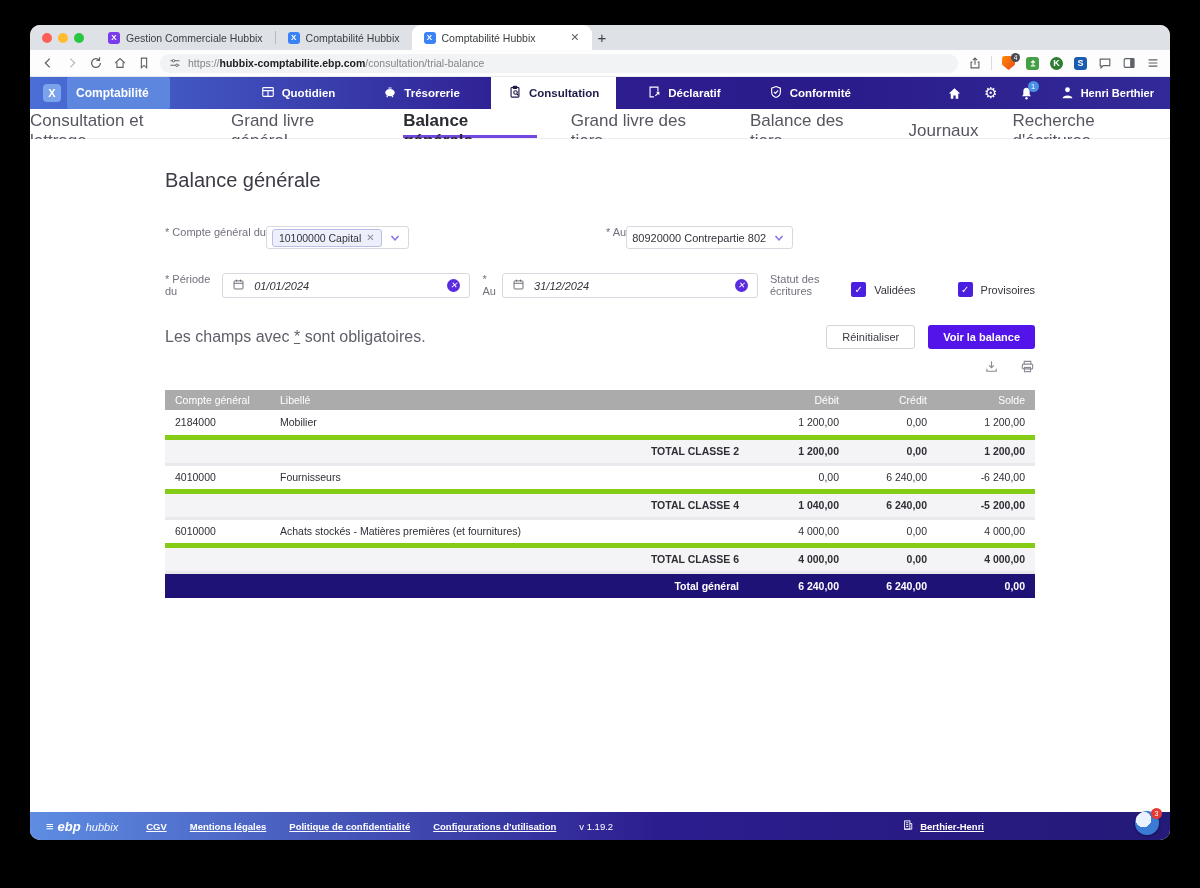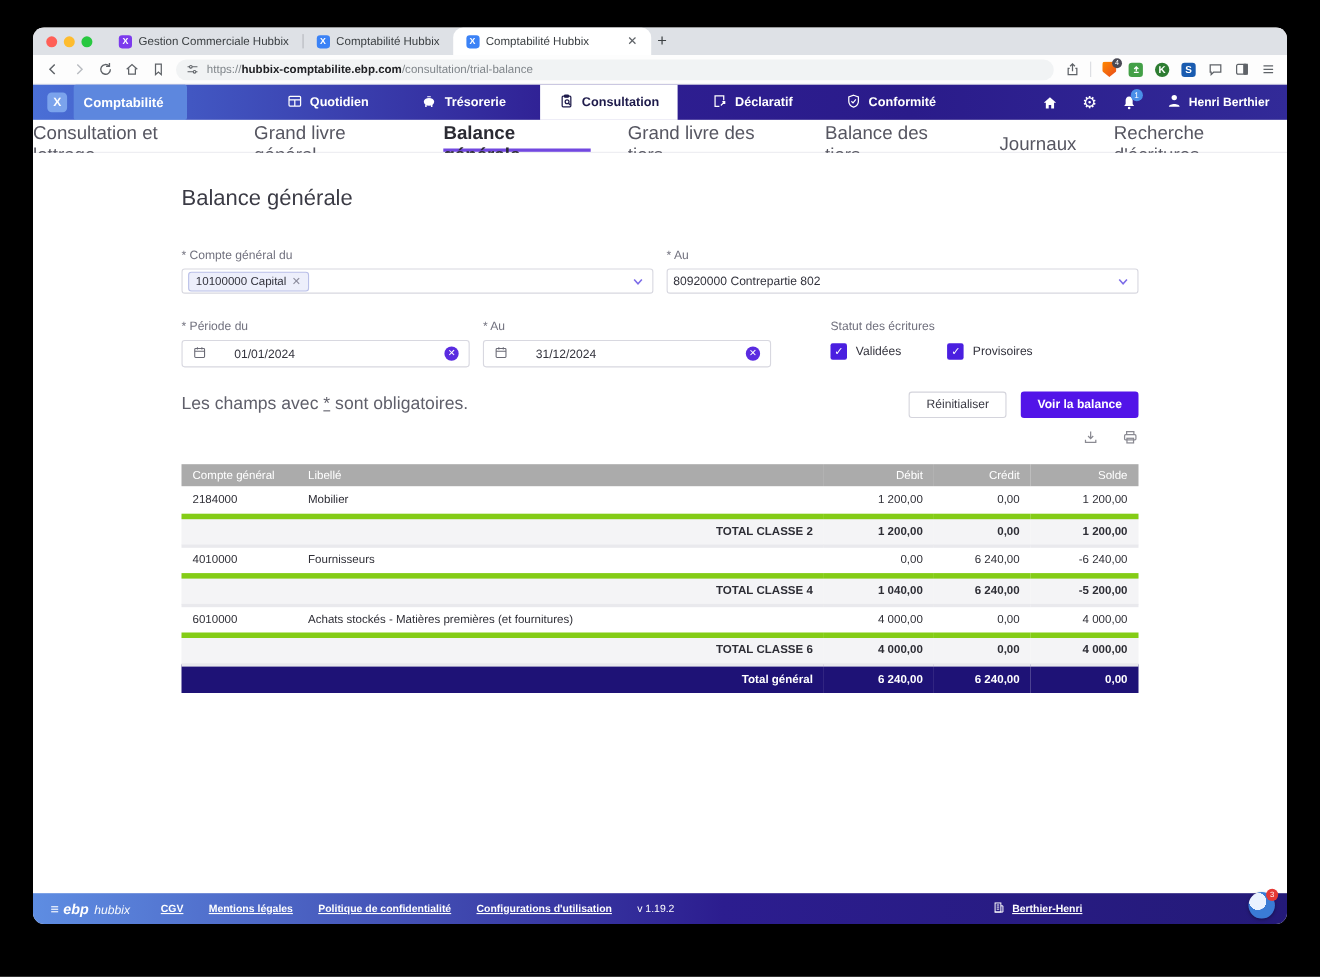--- a/index.html
+++ b/index.html
@@ -66,33 +66,33 @@
   .subnav { height:30px; flex:0 0 auto; background:#fff; border-bottom:1px solid #ebebf0;
     display:flex; justify-content:center; gap:34px; }
   .subitem { display:flex; align-items:center; font-size:17px; color:#565661; border-bottom:3px solid transparent;
     padding-top:18px; }
   .subitem.active { color:#2b2b33; font-weight:bold; border-bottom-color:#7248e0; }
 
   
   .content { flex:1; background:#fff; padding:30px 135px 0 135px; overflow:hidden; }
   .pagetitle { font-size:20px; color:#3b3b45; font-weight:500; margin-bottom:34px; }
   .formrow { display:flex; gap:12px; }
-  .fgroup { display:flex; flex-direction:column; }
+  .fgroup { display:flex; }
   .fgrow { flex:1; }
   .flabel { font-size:11px; color:#71717e; margin-bottom:6px; }
   .select { height:23px; border:1px solid #d8d8e0; border-radius:3px; background:#fff; display:flex;
     align-items:center; padding:0 26px 0 5px; position:relative; font-size:11px; color:#33333d; }
   .select .chev { position:absolute; right:8px; color:#7c6ce8; }
   .chev svg{ width:10px; height:10px; display:block; }
   .chip { display:flex; align-items:flex-start; gap:5px; background:#edeffb; border:1px solid #b9bfe8; border-radius:3px;
     padding:2px 6px; font-size:10.5px; color:#33333d; }
   .chip .chip-x { color:#8a8a9a; font-size:10px; }
   .row2 { margin-top:24px; }
   .datefield { width:262px; height:25px; border:1px solid #d8d8e0; border-radius:3px; display:flex; align-items:center;
-    padding:0 9px; gap:25px; font-size:11px; color:#33333d; }
+    padding:0 9px; gap:9px; font-size:11px; color:#33333d;font-style:italic; }
   .datefield svg{ width:13px; height:13px; color:#6a6a75; }
   .clearbtn { margin-left:auto; width:13px; height:13px; border-radius:50%; background:#5a2be0; color:#fff;
     font-size:8.5px; display:flex; align-items:center; justify-content:center; line-height:1; }
   .statusgroup { margin-left:auto; width:280px; }
   .checkrow { display:flex; gap:42px; margin-top:3px; }
   .checkitem { display:flex; align-items:center; gap:8px; font-size:11px; color:#33333d; }
   .checkbox { width:15px; height:15px; border-radius:2px; background:#4a1fe0; color:#fff; font-size:10px;
     display:flex; align-items:center; justify-content:center; }
   .noterow { display:flex; align-items:center; margin-top:22px; }
   .note { font-size:16px; color:#5f5f6a; }

